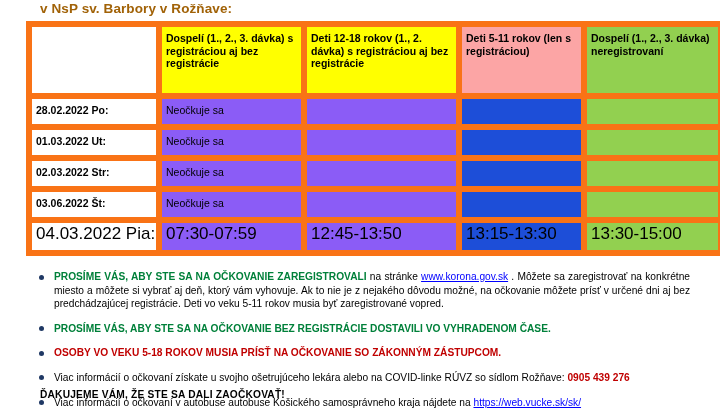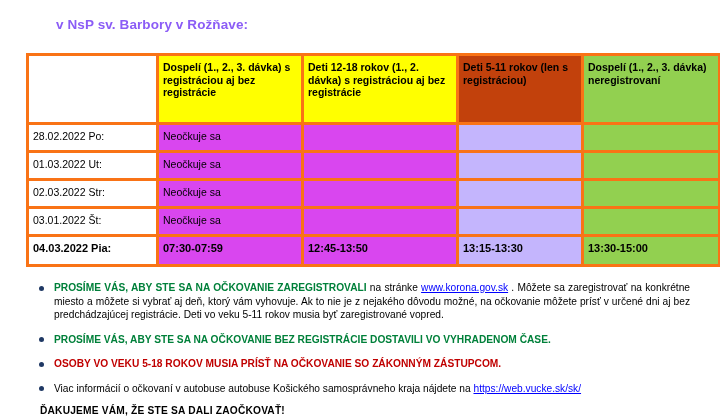--- a/index.html
+++ b/index.html
@@ -20,67 +20,67 @@
     width: 720px;
     height: 420px;
     box-sizing: border-box;
     padding: 0 14px;
   }
 
   
   .doc-title {
     font-size: 13.5px;
     font-weight: bold;
-    color: #8b5cf6;
-    margin: 16px;
+    color: #a16207;
+    margin: 0;
     padding: 1px 0 5px 26px;
     line-height: 15px;
     letter-spacing: .1px;
   }
 
   
   table.sched {
     border-collapse: collapse;
     width: 692px;
     margin-left: 12px;
     table-layout: fixed;
   }
   table.sched td, table.sched th {
-    border: 3px solid #f97316;
+    border: 6px solid #f97316;
     vertical-align: top;
     padding: 5px 4px;
     font-size: 10.5px;
     line-height: 12.5px;
   }
   thead th {
     font-weight: bold;
     text-align: left;
     height: 56px;
     vertical-align: top;
   }
   th.corner { border: none; background: transparent; }
   th.h1 { background: #ffff00; }
   th.h2 { background: #ffff00; }
-  th.h3 { background: #c2410c; }
+  th.h3 { background: #fca5a5; }
   th.h4 { background: #92d050; }
 
   td.datecell {
     background: #ffffff;
-    font-weight: normal;
+    font-weight: bold;
     font-size: 11px;
     white-space: nowrap;
     padding-left: 6px;
     height: 15px;
     vertical-align: middle;
   }
-  td.y { background: #d946ef; vertical-align: middle; height: 15px; }
-  td.o { background: #c4b5fd; vertical-align: middle; height: 15px; }
+  td.y { background: #8b5cf6; vertical-align: middle; height: 15px; }
+  td.o { background: #1d4ed8; vertical-align: middle; height: 15px; }
   td.g { background: #92d050; vertical-align: middle; height: 15px; }
   td.noocc { font-size: 9px; font-weight: normal; padding-top: 2px; }
-  tr.lastrow td { font-weight: bold; font-size: 11px; height: 17px; }
+  tr.lastrow td { font-weight: normal; font-size: 17px; height: 17px; }
 
   
   ul.notes {
     list-style: none;
     margin: 14px 0 0 0;
     padding: 0 10px 0 40px;
   }
   ul.notes > li {
     position: relative;
     margin-bottom: 11px;
@@ -154,38 +154,39 @@
         <td class="g"></td>
       </tr>
       <tr>
         <td class="datecell">02.03.2022 Str:</td>
         <td class="y noocc">Neočkuje sa</td>
         <td class="y"></td>
         <td class="o"></td>
         <td class="g"></td>
       </tr>
       <tr>
-        <td class="datecell">03.01.2022 Št:</td>
+        <td class="datecell">03.06.2022 Št:</td>
         <td class="y noocc">Neočkuje sa</td>
         <td class="y"></td>
         <td class="o"></td>
         <td class="g"></td>
       </tr>
       <tr class="lastrow">
         <td class="datecell">04.03.2022 Pia:</td>
         <td class="y">07:30-07:59</td>
         <td class="y">12:45-13:50</td>
         <td class="o">13:15-13:30</td>
         <td class="g">13:30-15:00</td>
       </tr>
     </tbody>
   </table>
 
   <ul class="notes">
     <li><span><span class="green-bold">PROSÍME VÁS, ABY STE SA NA OČKOVANIE ZAREGISTROVALI </span><span class="plain">na stránke </span><span class="link">www.korona.gov.sk</span><span class="plain"> . Môžete sa zaregistrovať na konkrétne miesto a môžete si vybrať aj deň, ktorý vám vyhovuje.  Ak to nie je z nejakého dôvodu možné, na očkovanie môžete prísť v určené dni aj bez predchádzajúcej registrácie. Deti vo veku 5-11 rokov musia byť zaregistrované vopred.</span></span></li>
     <li><span><span class="green-bold">PROSÍME VÁS, ABY STE SA NA OČKOVANIE BEZ REGISTRÁCIE DOSTAVILI VO VYHRADENOM ČASE.</span></span></li>
     <li><span><span class="red-bold">OSOBY VO VEKU 5-18 ROKOV MUSIA PRÍSŤ NA OČKOVANIE SO ZÁKONNÝM ZÁSTUPCOM.</span></span></li>
+    <li><span><span class="plain">Viac informácií o očkovaní získate u svojho ošetrujúceho lekára alebo na COVID-linke RÚVZ so sídlom Rožňave: </span><span class="red-bold">0905 439 276</span></span></li>
     <li><span><span class="plain">Viac informácií o očkovaní v autobuse autobuse Košického samosprávneho kraja nájdete na  </span><span class="link">https://web.vucke.sk/sk/</span></span></li>
   </ul>
 
   <div class="footer-line">ĎAKUJEME VÁM, ŽE STE SA DALI ZAOČKOVAŤ!</div>
 
 </div>
 
 </body></html>

